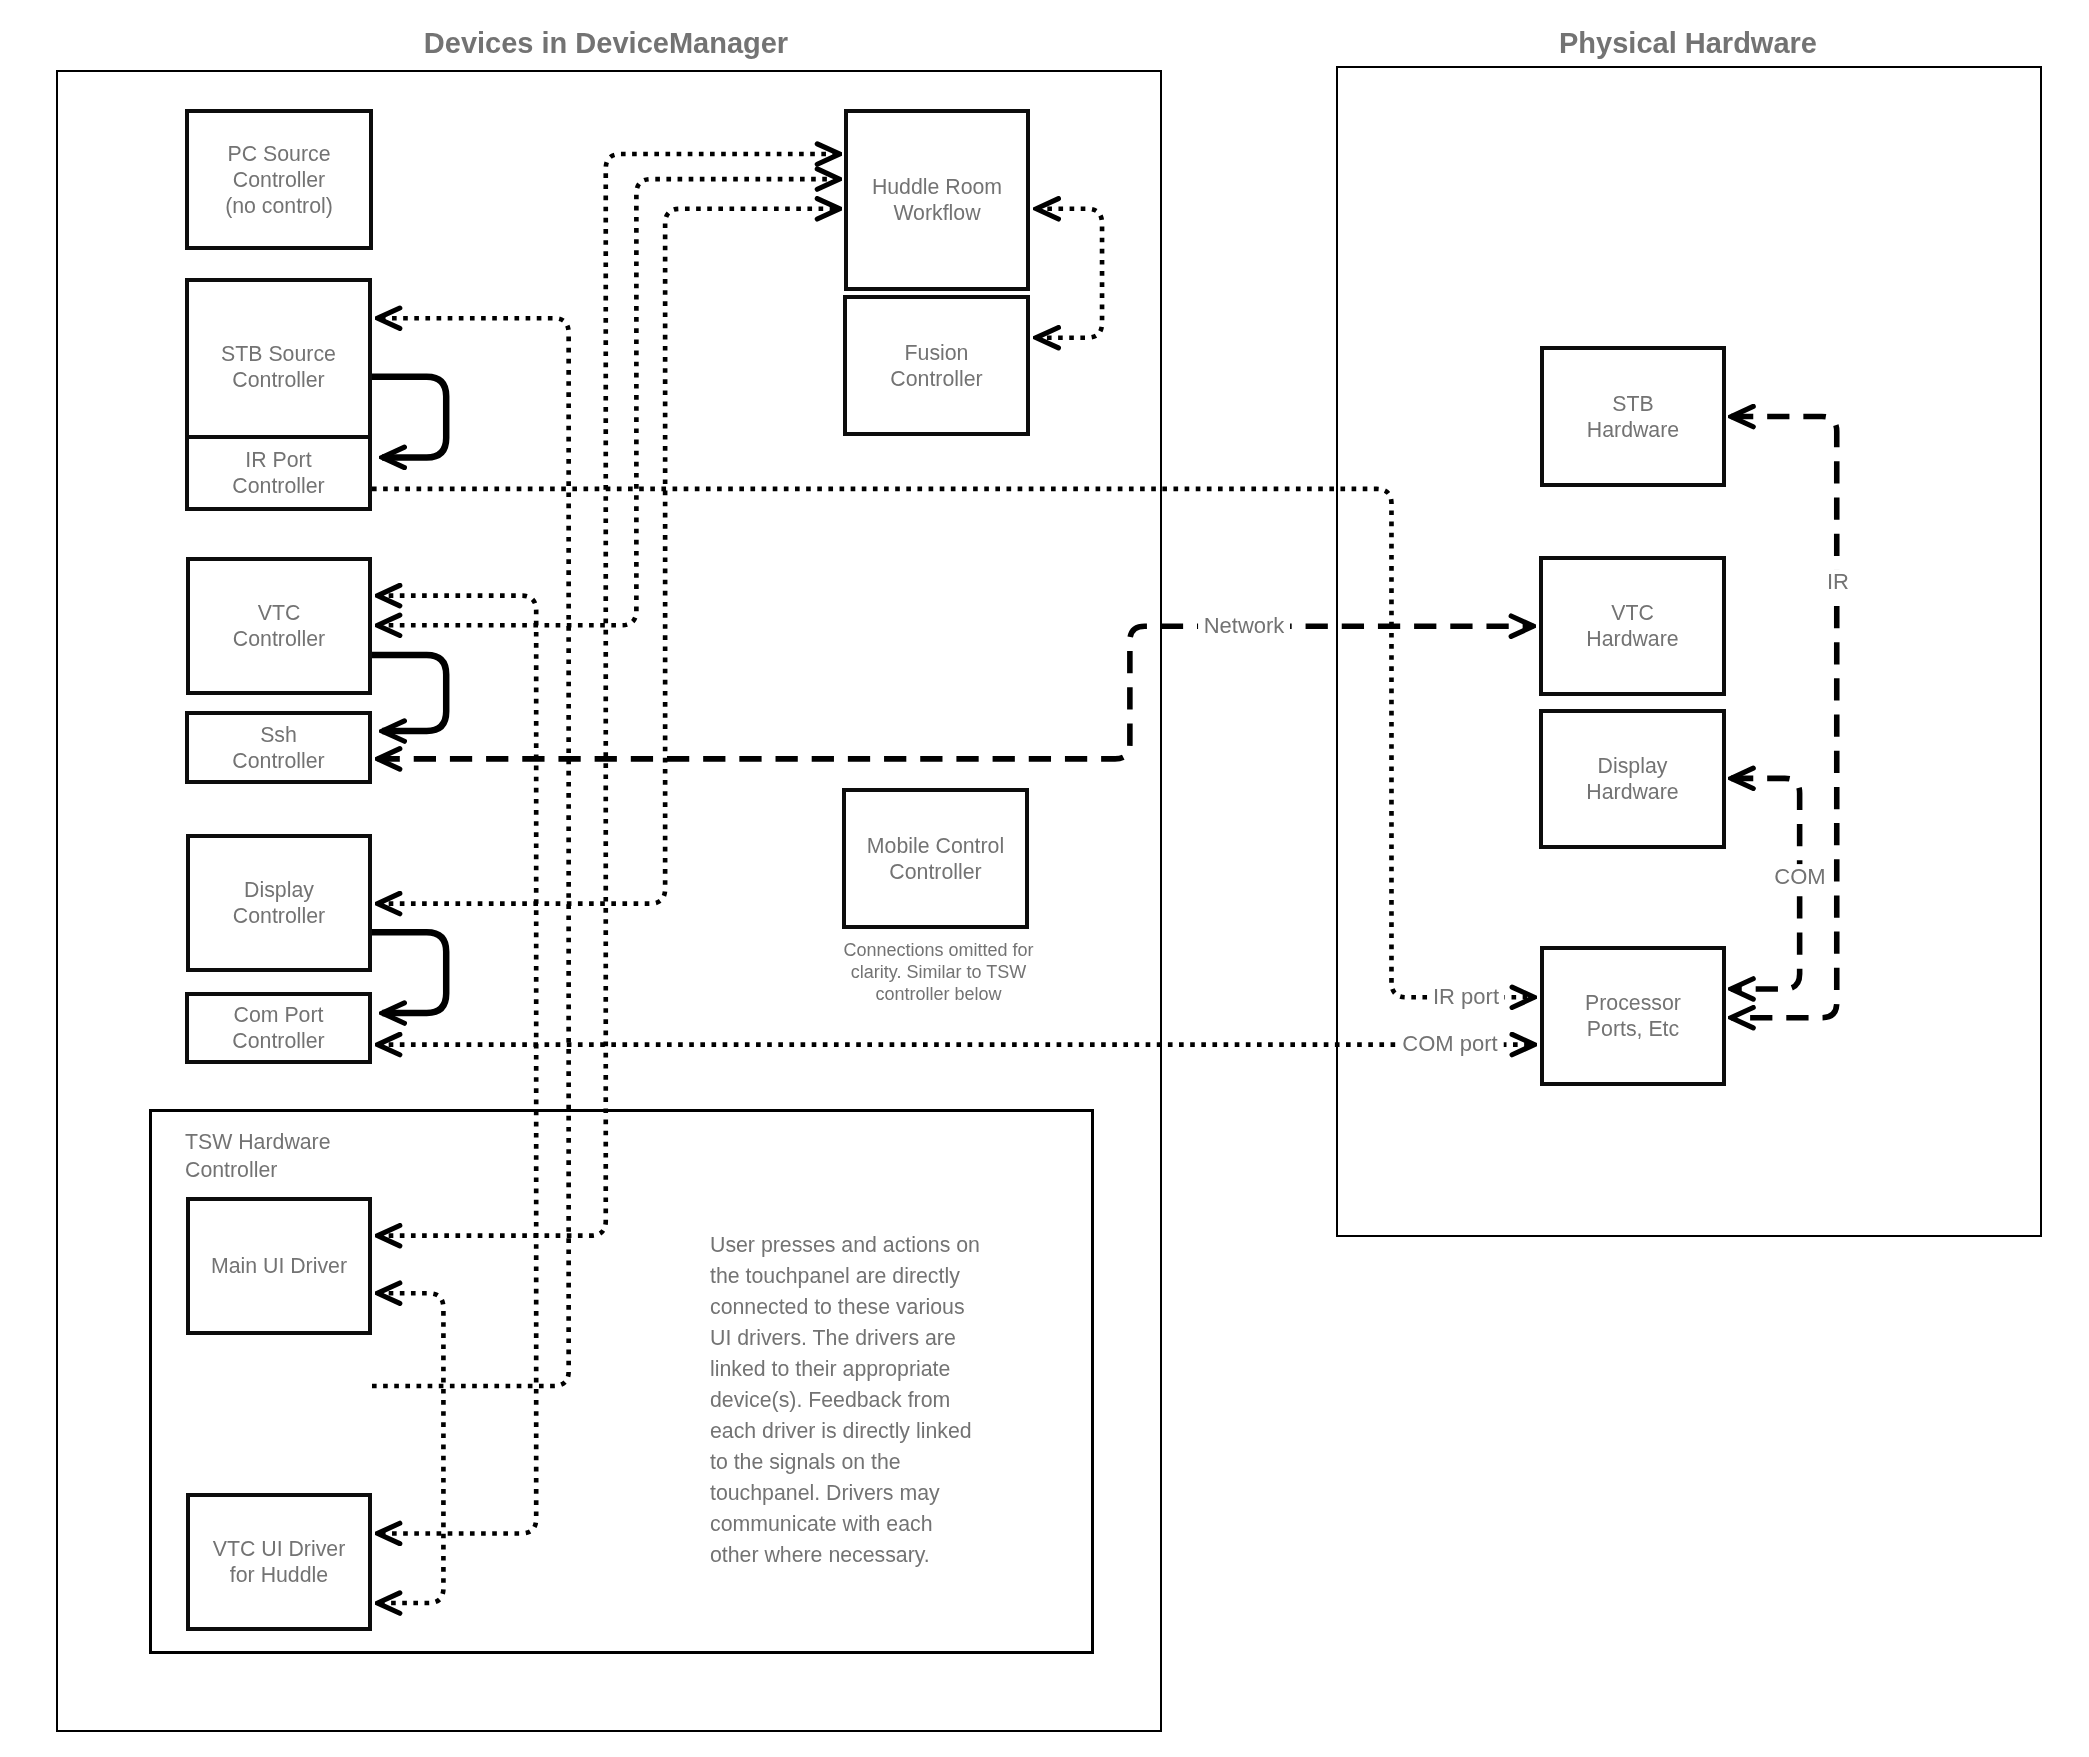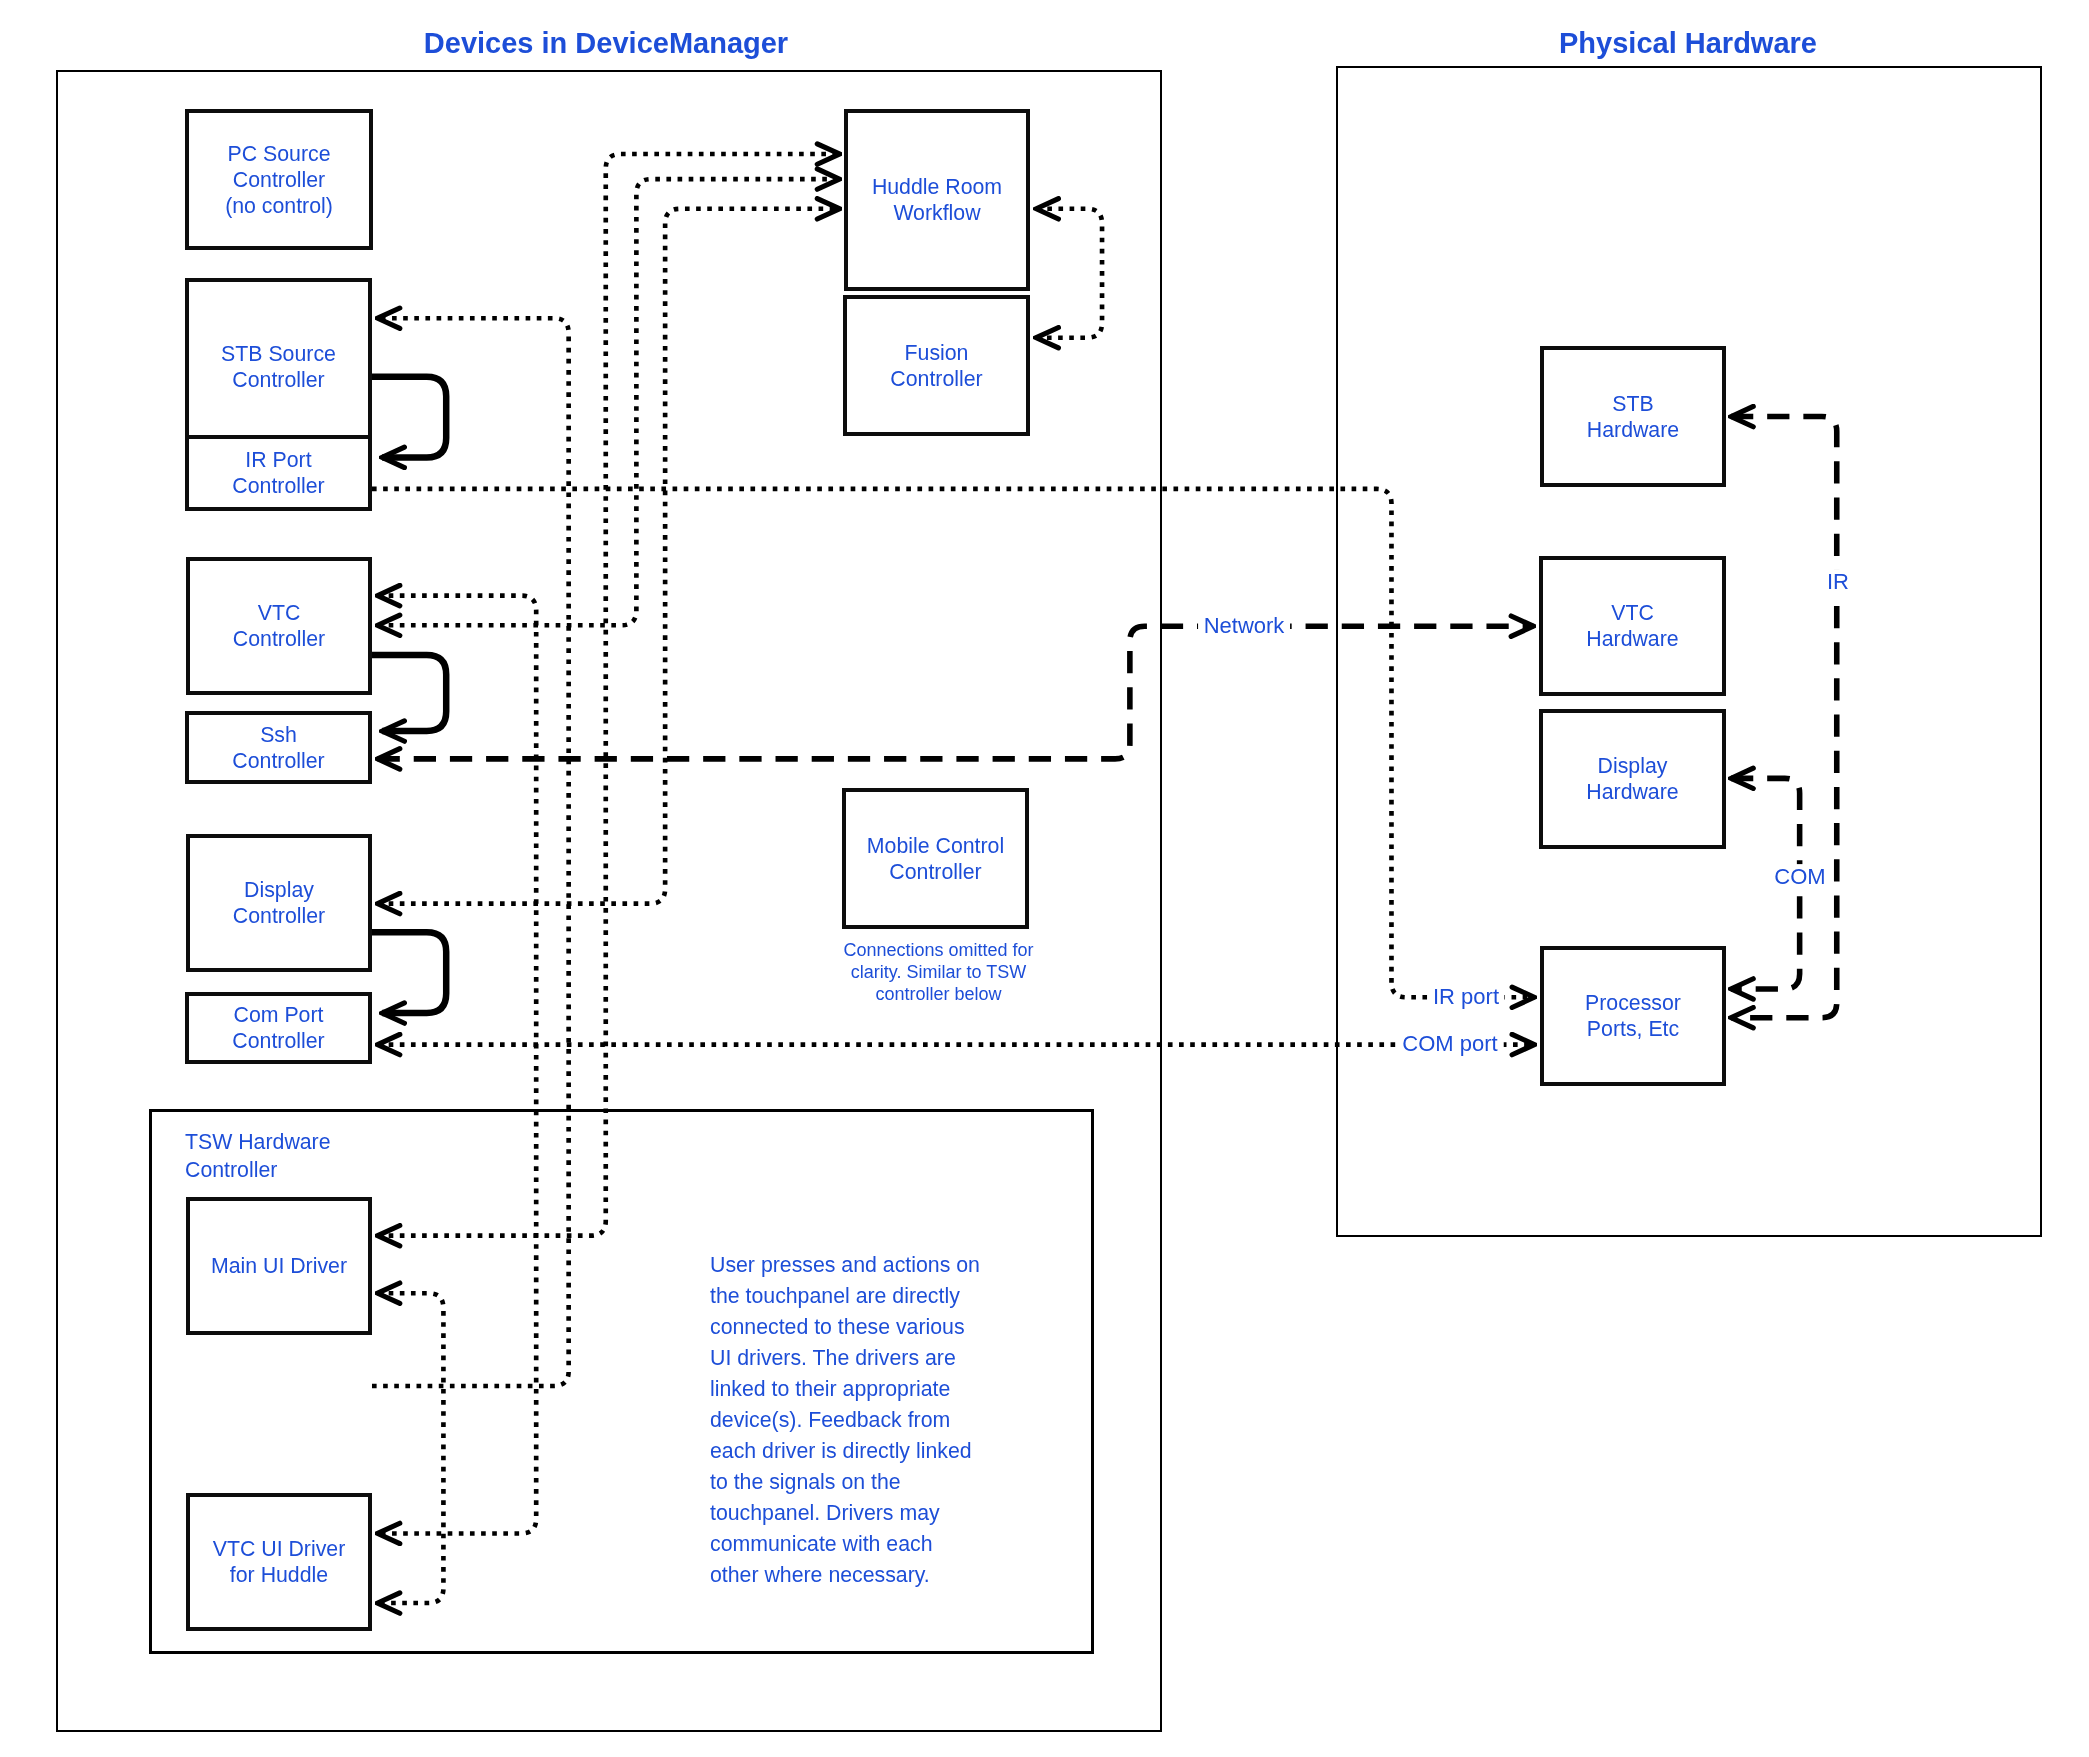--- a/index.html
+++ b/index.html
@@ -1,18 +1,18 @@
 <!DOCTYPE html>
 <html style="font-size:15px"><head>
 <meta charset="utf-8">
 <style>
   html,body{margin:0;padding:0;background:#ffffff;}
   .canvas{
     position:relative;width:2090px;height:1758px;background:#ffffff;
-    font-family:"Liberation Sans", sans-serif;color:#1d4ed8;overflow:hidden;
+    font-family:"Liberation Sans", sans-serif;color:#737373;overflow:hidden;
   }
   .group{position:absolute;border:2.8px solid #000;background:transparent;box-sizing:border-box;}
   .group.thick{border-width:3.7px;}
   .group-title{
     position:absolute;font-weight:bold;font-size:29px;line-height:32px;
     text-align:center;white-space:pre-line;
   }
   .node{
     position:absolute;border:4.6px solid #0d0d0d;background:#ffffff;box-sizing:border-box;
     display:flex;align-items:center;justify-content:center;
@@ -150,21 +150,21 @@
 Hardware</span>
   </div>
   <div class="node" style="left:1540px;top:946px;width:186px;height:140px;justify-content:center;">
     <span class="lbl">Processor
 Ports, Etc</span>
   </div>
 
   <div class="note center" style="left:781px;top:939px;width:315px;">Connections omitted for
 clarity. Similar to TSW
 controller below</div>
-  <div class="note para" style="left:710px;top:1230px;width:362px;margin-top:20px;">User presses and actions on
+  <div class="note para" style="left:710px;top:1230px;width:362px;">User presses and actions on
 the touchpanel are directly
 connected to these various
 UI drivers.  The drivers are
 linked to their appropriate
 device(s). Feedback from
 each driver is directly linked
 to the signals on the
 touchpanel. Drivers may
 communicate with each
 other where necessary.</div>

